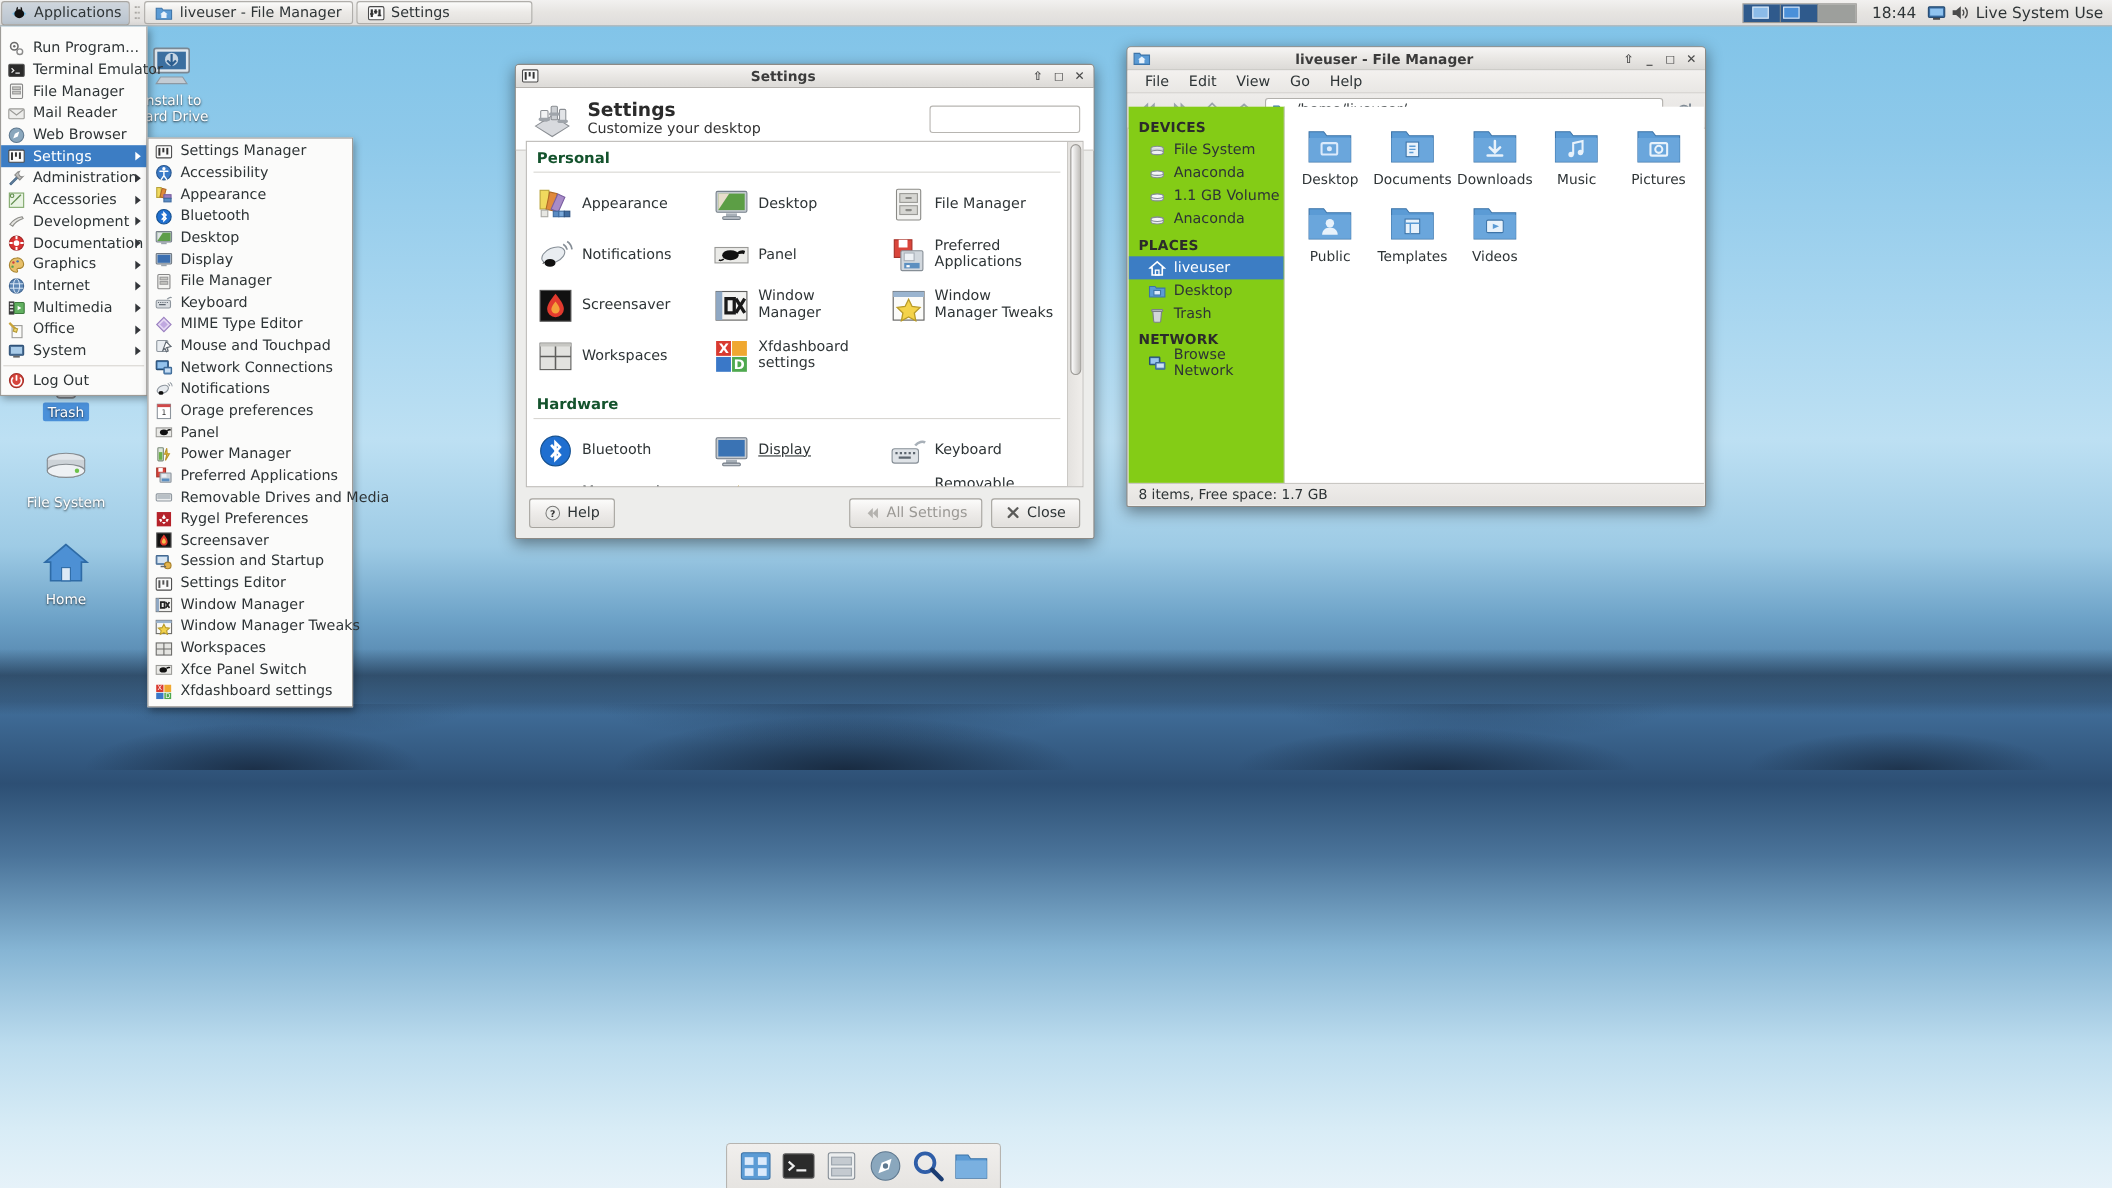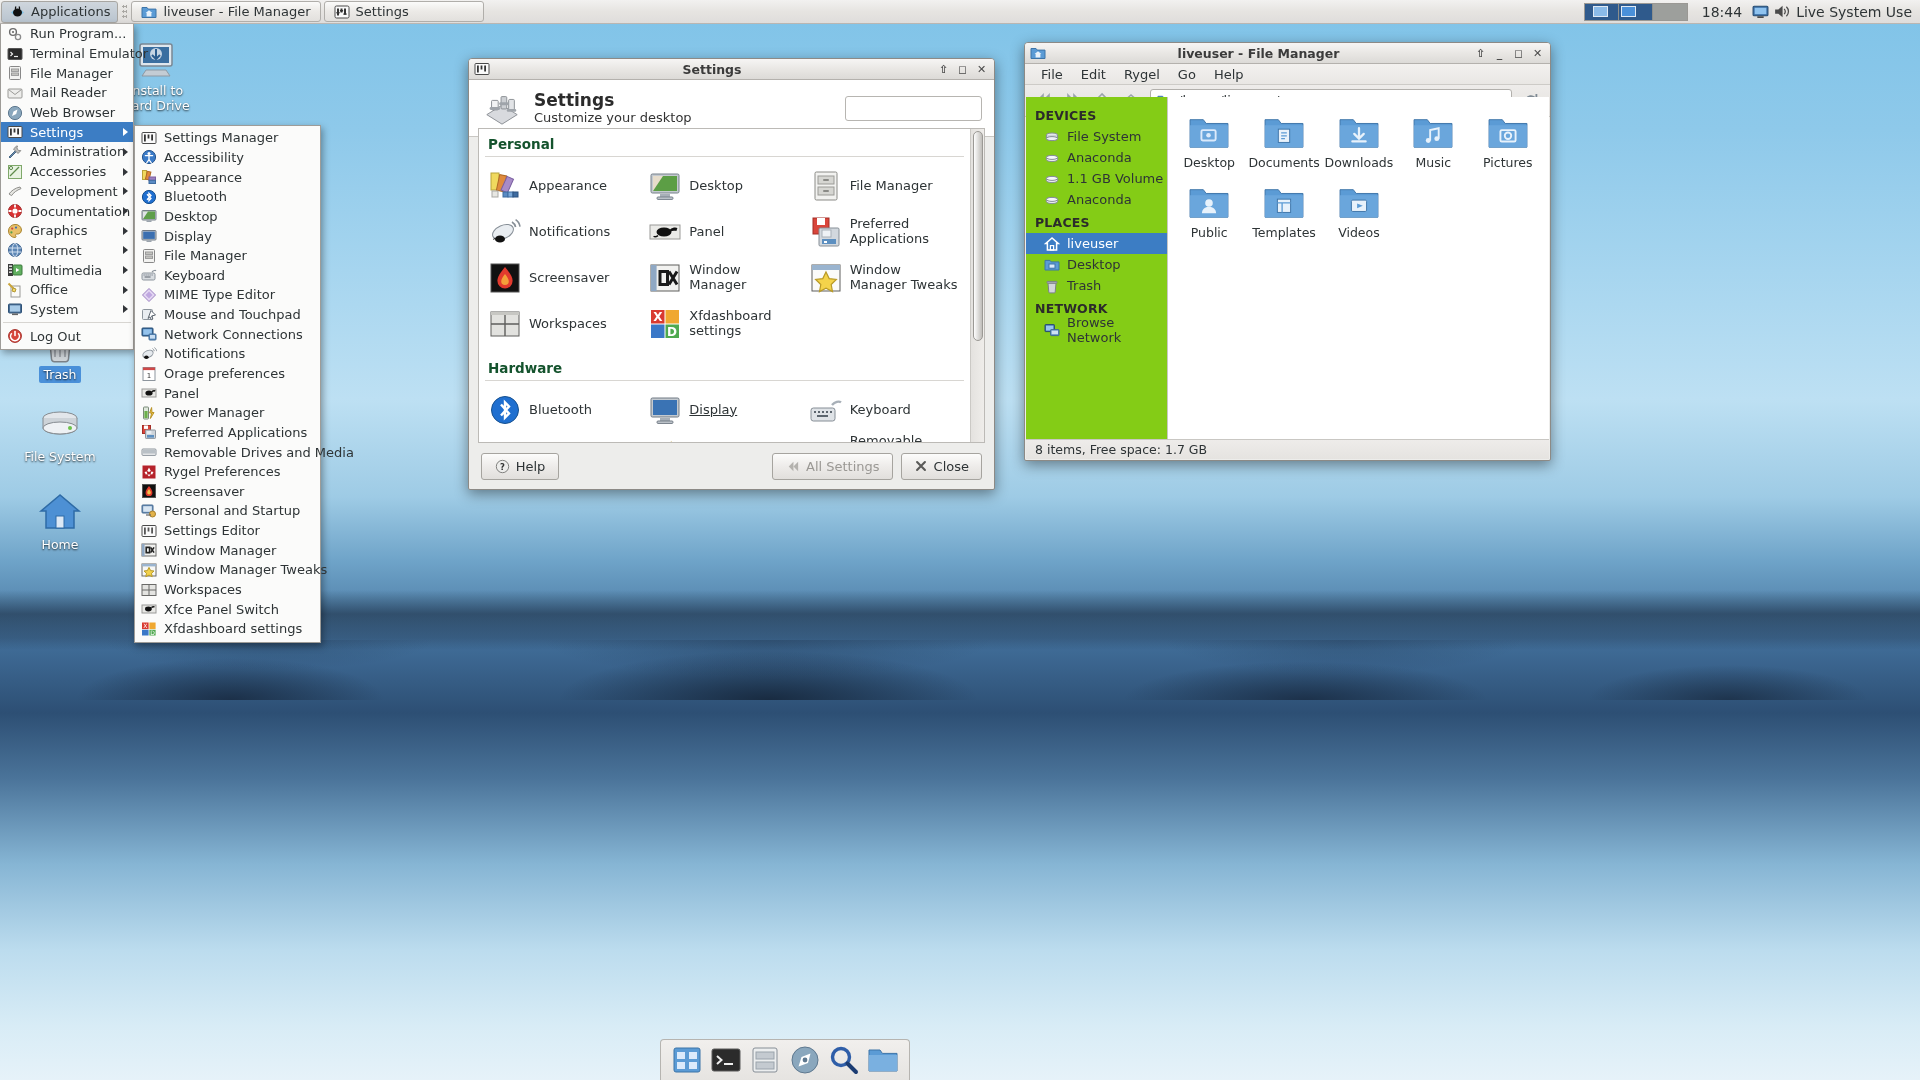--- a/index.html
+++ b/index.html
@@ -108,21 +108,21 @@
     display: inline-block; padding: 1px 4px; border-radius: 2px;
   }
   .desk-icon.sel .lbl { background: #4a90d9; }
 
   
   #appmenu {
     position: absolute; top: 24px; left: 0; width: 134px;
     background: #fbfbfa; border: 1px solid #9e9c98;
     border-top: none;
     box-shadow: 2px 3px 7px rgba(0,0,0,.35);
-    padding: 0 0 3px 0;
+    padding: 10px 0 3px 0;
     z-index: 500;
     text-align: right;
   }
   .menu-item {
     display: flex; align-items: center; gap: 7px;
     height: 19.7px; padding: 0 4px 0 6px;
     font-size: 13px; color: #2e3436; white-space: nowrap;
     cursor: default; position: relative;
   }
   .menu-item.sel { background: #3c7dc4; color: #ffffff; }
@@ -707,21 +707,21 @@
     </svg>
     <span>Screensaver</span>
   </div>
   <div class="menu-item">
     <svg class="mi-ico" viewBox="0 0 16 16">
       <rect x="1" y="2" width="11" height="8" rx=".8" fill="#6a90b8" stroke="#44688f"></rect>
       <rect x="2.2" y="3.2" width="8.6" height="5.6" fill="#d7e5f2"></rect>
       <circle cx="11.5" cy="11" r="3" fill="#e3b34a" stroke="#a8802a"></circle>
       <path d="M5 12h5" stroke="#666" stroke-width="1.2"></path>
     </svg>
-    <span>Personal and Startup</span>
+    <span>Session and Startup</span>
   </div>
   <div class="menu-item">
     <svg class="mi-ico" viewBox="0 0 16 16">
       <rect x="1" y="2.5" width="14" height="11" rx="1" fill="#fafafa" stroke="#4a4a4a"></rect>
       <rect x="3" y="4.5" width="1.8" height="7" fill="#555"></rect>
         <rect x="6.6" y="4.5" width="1.8" height="4" fill="#555"></rect>
         <rect x="10.2" y="4.5" width="1.8" height="6" fill="#555"></rect>
     </svg>
     <span>Settings Editor</span>
   </div>
@@ -1033,21 +1033,21 @@
       <div class="tb-btn">⇧</div>
       <div class="tb-btn">_</div>
       <div class="tb-btn">◻</div>
       <div class="tb-btn">✕</div>
     </div>
   </div>
 
   <div class="fm-menu">
     <span>File</span>
     <span>Edit</span>
-    <span>Rygel</span>
+    <span>View</span>
     <span>Go</span>
     <span>Help</span>
   </div>
 
   <div class="fm-toolbar">
     <div class="tb-ic">
       <svg width="20" height="18" viewBox="0 0 20 18">
         <path d="M9 3 3 9l6 6z" fill="none" stroke="#9aa3ac" stroke-width="1.6"></path>
         <path d="M15 3 9 9l6 6z" fill="none" stroke="#9aa3ac" stroke-width="1.6"></path>
       </svg>

